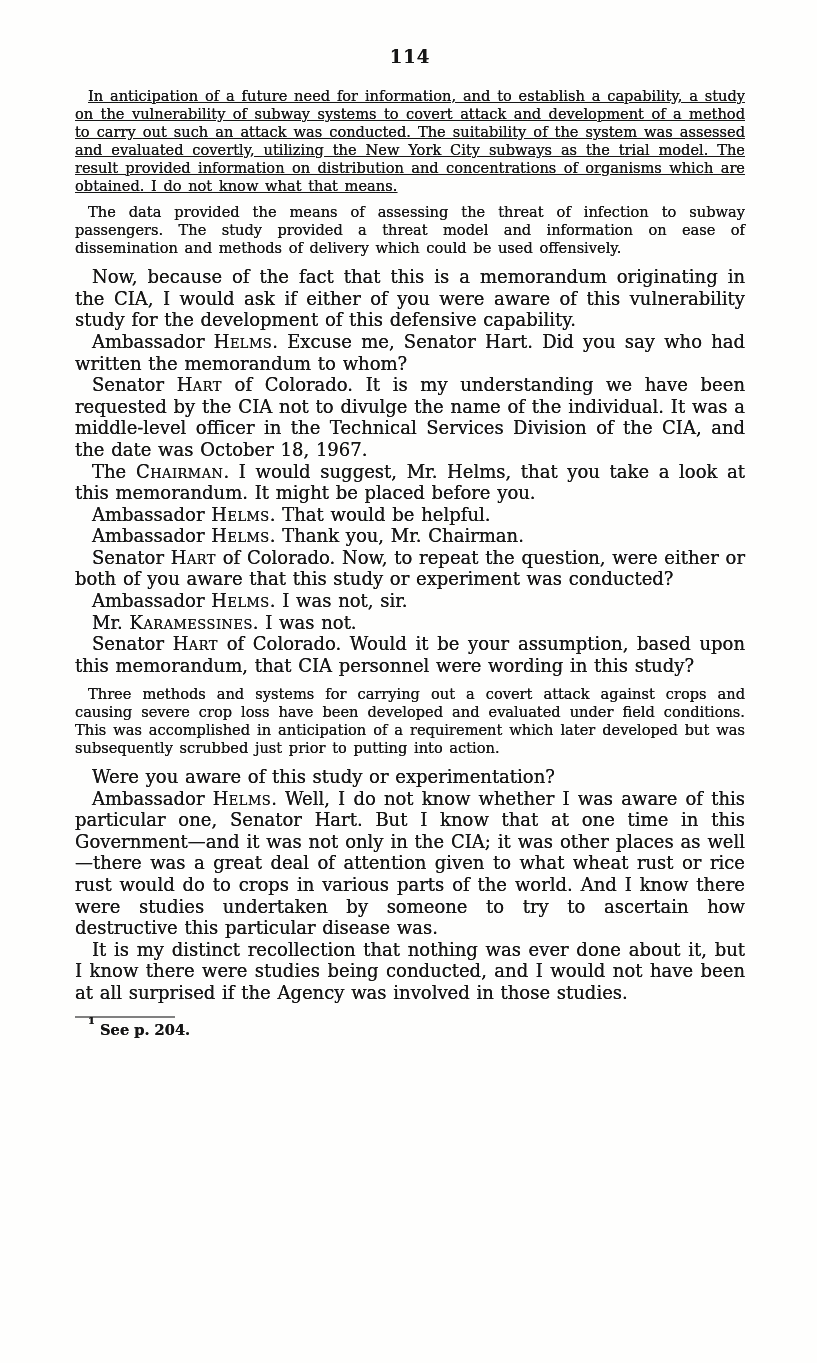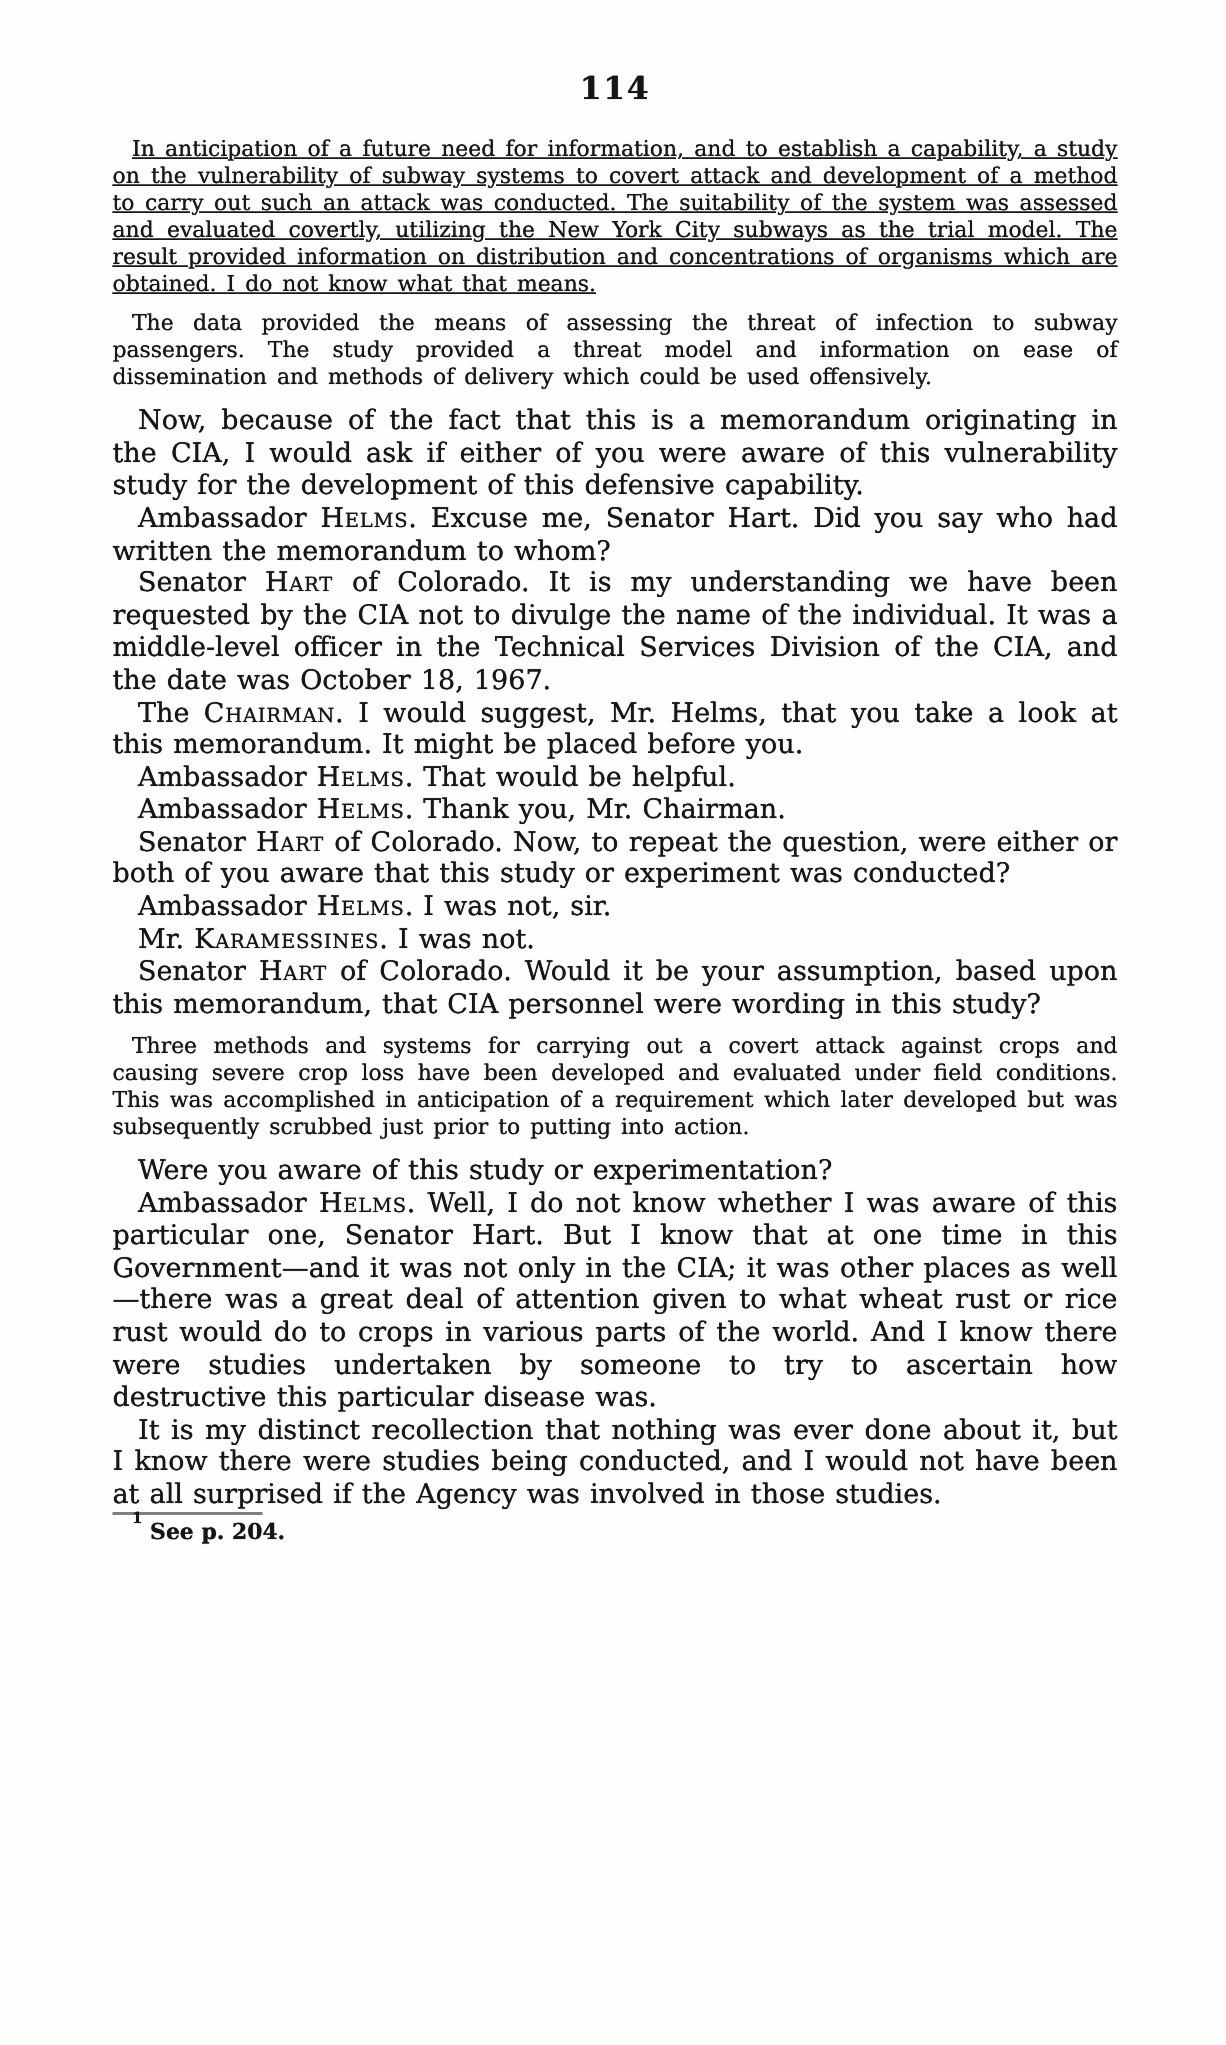--- a/index.html
+++ b/index.html
@@ -12,21 +12,21 @@
     position: relative;
     width: 817px;
     height: 1363px;
     padding: 46px 72px 0 75px;
     overflow: hidden;
     
     text-shadow: 0 0 0.5px currentColor;
   }
   .page-number {
     text-align: center;
-    font-size: 21px;
+    font-size: 18px;
     font-weight: bold;
     letter-spacing: 1px;
     margin: 0 0 20px 0;
   }
   .transcript { width: 670px; }
   .para {
     margin: 0;
     text-align: justify;
     word-spacing: 1px;
   }
@@ -44,21 +44,21 @@
   }
   .para.excerpt + .para.excerpt { margin-top: 0; }
   .transcript > .para.excerpt:first-child { margin-top: 0; text-decoration: underline; }
   .sc { font-variant: small-caps; letter-spacing: 0.5px; }
   sup.fnref {
     font-size: 11px;
     line-height: 0;
     position: relative;
     top: -0.45em;
   }
-  .footnote { }
+  .footnote { margin-top: 12px; }
   .footnote-rule {
     width: 100px;
     height: 2px;
     background: currentColor;
     border: 0;
     margin: 0 0 3px 0;
   }
   .footnote-text {
     margin: 0;
     font-size: 14.6px;

